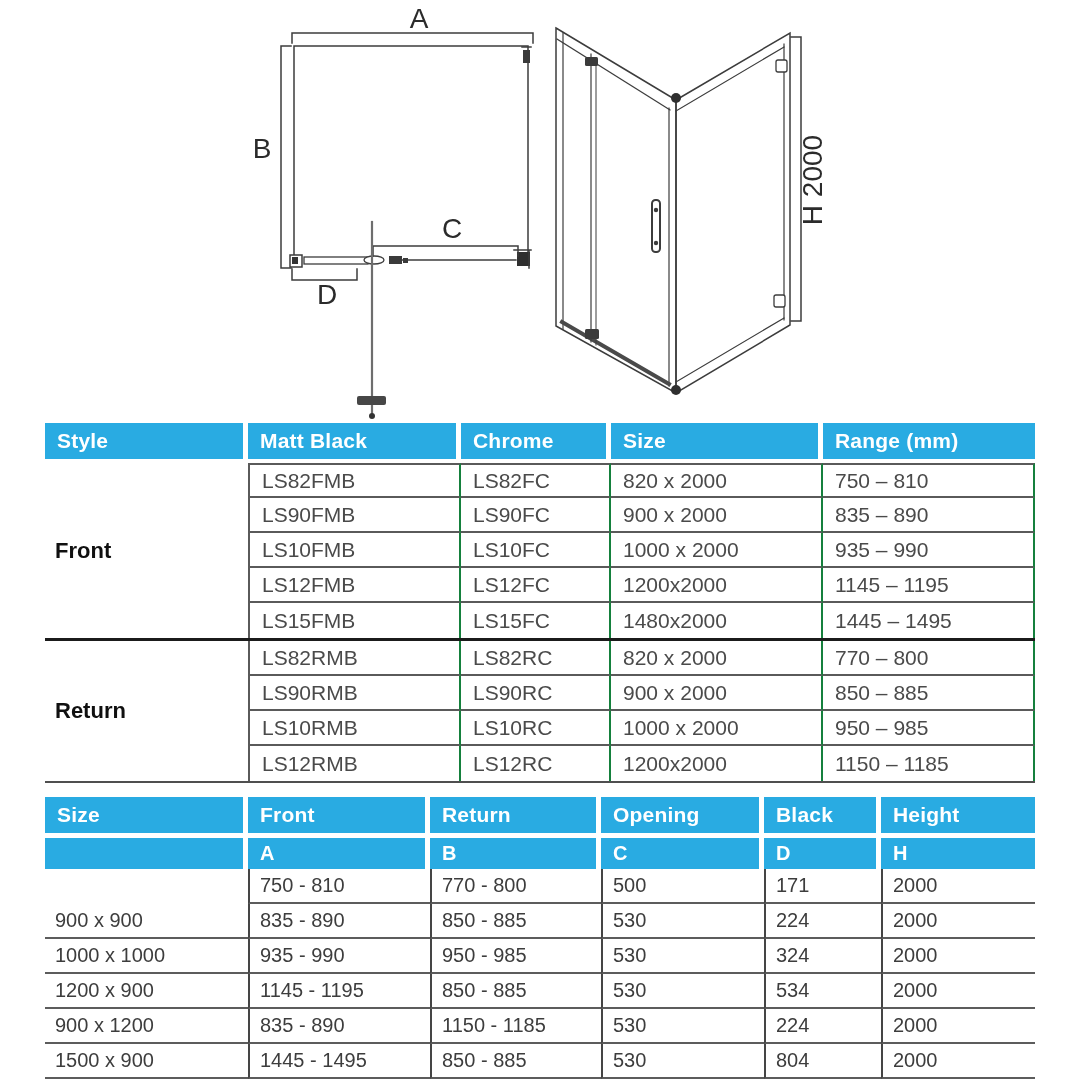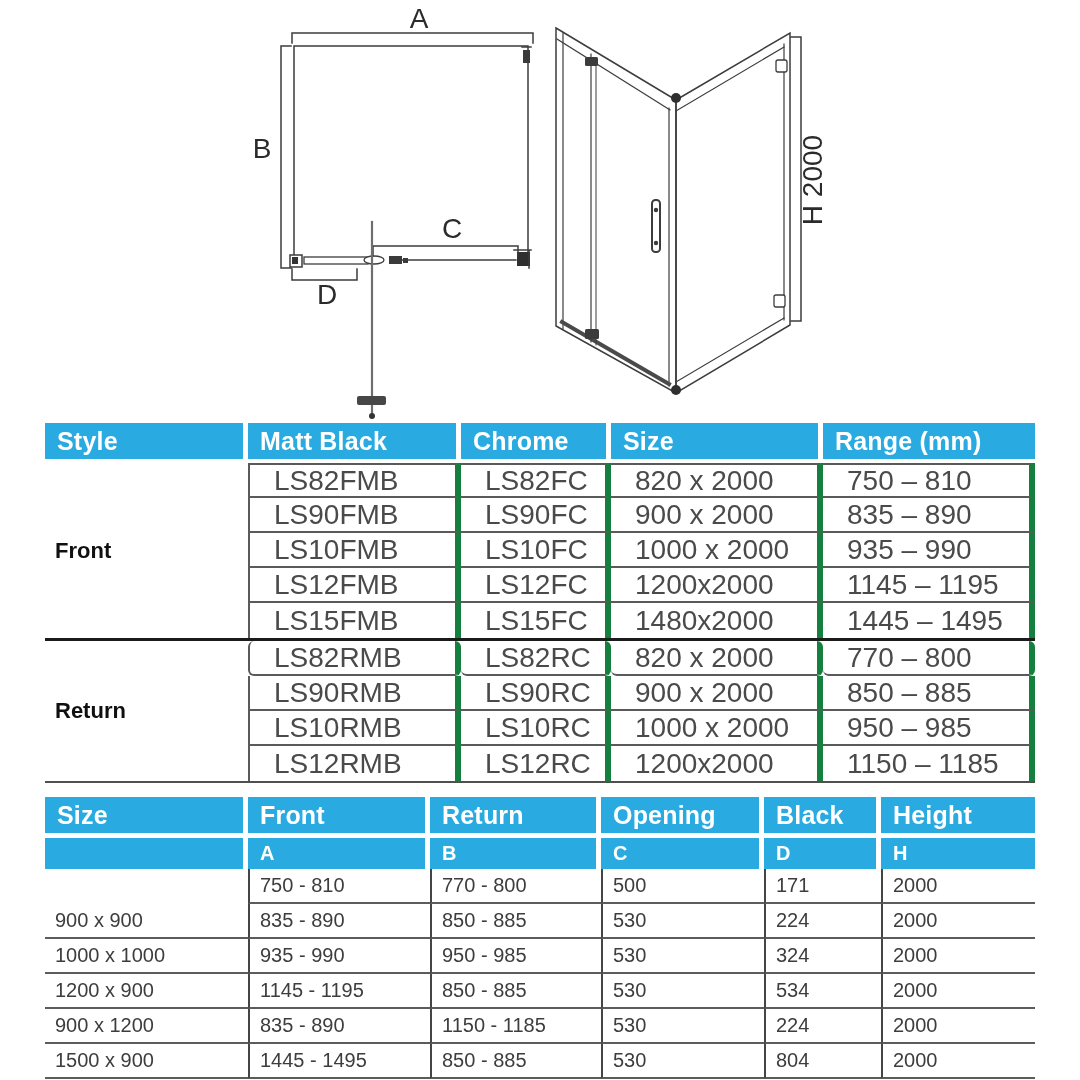--- a/index.html
+++ b/index.html
@@ -6,38 +6,38 @@
   * { margin:0; padding:0; box-sizing:border-box; }
   body { background:#fff; font-family:"Liberation Sans", sans-serif; }
   .page { position:relative; width:1080px; height:1080px; background:#fff; overflow:hidden; }
 
   .diagram { position:absolute; left:0; top:0; width:1080px; height:422px; }
   .dim-label { font-family:"Liberation Sans", sans-serif; font-size:28px; fill:#2b2b2b; font-weight:500; }
 
   
   .hdr { display:grid; }
   .hdr .th { background:var(--blue); border-right:5px solid #fff; color:#fff;
-             font-weight:700; font-size:25px; display:flex; align-items:center;
+             font-weight:700; font-size:21px; display:flex; align-items:center;
              padding-left:12px; letter-spacing:.2px; }
   .hdr .th.last { border-right:none;text-align:right; }
 
   
   .t1 { position:absolute; left:45px; top:423px; width:990px; }
   .t1 .hdr { grid-template-columns:203px 213px 150px 212px 212px; grid-template-rows:36px; }
   .t1body { margin-top:4px; display:grid;
             grid-template-columns:203px 213px 150px 212px 212px;
             grid-template-rows:repeat(5,35px) 3px repeat(4,35px) 2px; }
-  .t1body .cell { display:flex; align-items:center; padding-left:24px; font-size:28px;
-                  color:#4a4a4a; border-right:6px solid #15803d; border-bottom:2px solid #5a5a5a; }
+  .t1body .cell { display:flex; align-items:center; padding-left:12px; font-size:21px;
+                  color:#4a4a4a; border-right:2px solid #15803d; border-bottom:2px solid #5a5a5a; }
   .c2 { grid-column:2; border-left:2px solid #5a5a5a; }
   .c3 { grid-column:3; } .c4 { grid-column:4; } .c5 { grid-column:5; }
   .r1 { grid-row:1; border-top:2px solid #5a5a5a; }
   .r2 { grid-row:2; } .r3 { grid-row:3; } .r4 { grid-row:4; }
   .r5 { grid-row:5; border-bottom:none !important;text-align:right; }
-  .r7 { grid-row:7;border-radius:6px; } .r8 { grid-row:8; } .r9 { grid-row:9; }
+  .r7 { grid-row:7; } .r8 { grid-row:8; } .r9 { grid-row:9; }
   .r10 { grid-row:10; border-bottom:none !important; }
   .style-label { grid-column:1; display:flex; align-items:center; padding-left:10px;
                  font-size:22px; font-weight:700; color:#101010; }
   .style-front { grid-row:1/6; } .style-return { grid-row:7/11; }
   .t1-divider { grid-row:6; grid-column:1/-1; background:#1b1b1b; }
   .t1-bottom  { grid-row:11; grid-column:1/-1; background:#4f4f4f; }
 
   
   .t2 { position:absolute; left:45px; top:797px; width:990px; }
   .t2 .hdr { grid-template-columns:203px 182px 171px 163px 117px 154px;

